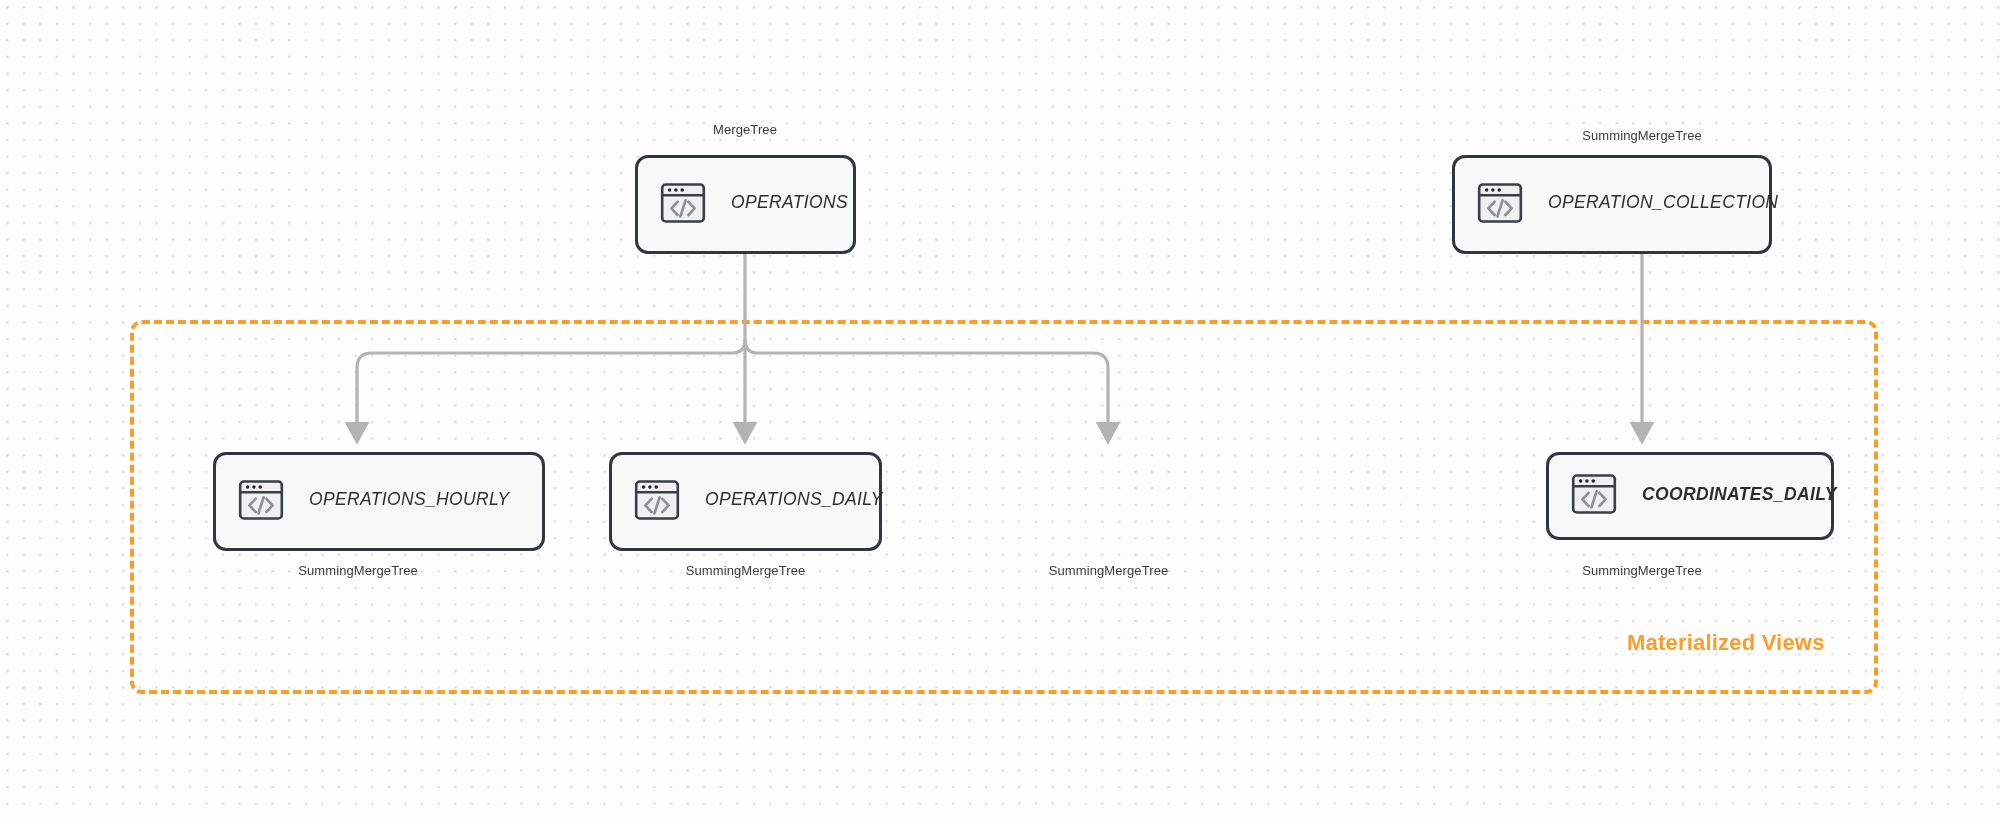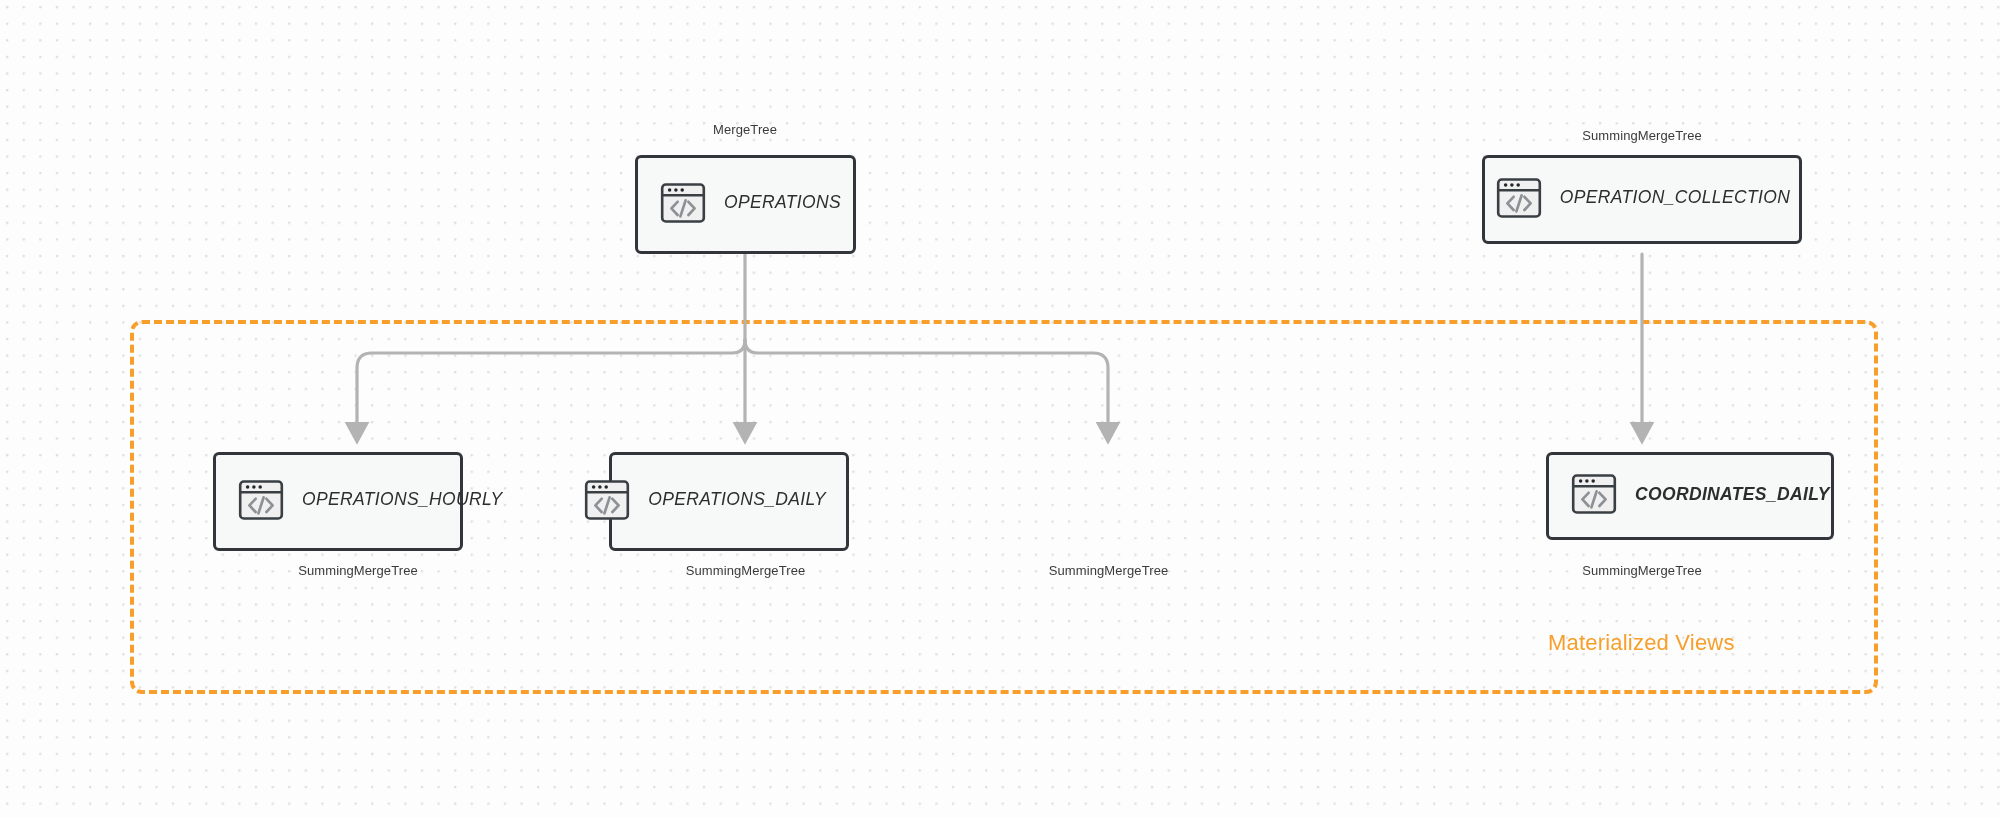--- a/index.html
+++ b/index.html
@@ -48,22 +48,23 @@
   }
 
   
   .node {
     position: absolute;
     box-sizing: border-box;
     display: flex;
     align-items: center;
     background: #f7f8f8;
     border: 3px solid #32363b;
-    border-radius: 6px;
+    border-radius: 13px;
     padding: 0 20px 4px 22px;
+    gap: 7px;
   }
   .node-icon {
     flex: 0 0 auto;
     width: 46px;
     height: 46px;
     margin-right: 18px;
   }
   .node-title {
     font-size: 17.5px;
     font-style: italic;
@@ -82,21 +83,21 @@
     letter-spacing: .1px;
   }
 </style>
 </head>
 <body>
 
 <div id="canvas">
 
   <div class="group-box" style="left:130px; top:320px; width:1748px; height:374px; border-color:#f79f2a;"></div>
 
-  <div class="group-label" style="left:1548px; top:630px; color:#f79f2a;">Materialized Views</div>
+  <div class="group-label" style="left:1627px; top:630px; color:#f79f2a;font-weight:bold;">Materialized Views</div>
 
   <svg id="wires" viewBox="0 0 2000 818" xmlns="http://www.w3.org/2000/svg">
     <defs>
       <marker id="arrow" markerWidth="9" markerHeight="9" refX="3.2" refY="4.5" orient="auto" markerUnits="strokeWidth">
         <path d="M0,0.6 L7.2,4.5 L0,8.4 z" fill="#b3b3b3"></path>
       </marker>
     </defs>
 
     <path d="M745,254 L745,340" fill="none" stroke="#b3b3b3" stroke-width="3.2" stroke-linecap="round"></path>
 
@@ -122,54 +123,54 @@
         <circle cx="15.9" cy="9.9" r="1.75" fill="#23272b"></circle>
         <circle cx="22.2" cy="9.9" r="1.75" fill="#23272b"></circle>
         <path d="M17.6,21.8 L11.4,28.4 L17.6,35.0" fill="none" stroke="#8d9196" stroke-width="2.7" stroke-linecap="round" stroke-linejoin="round"></path>
         <path d="M28.4,21.8 L34.6,28.4 L28.4,35.0" fill="none" stroke="#8d9196" stroke-width="2.7" stroke-linecap="round" stroke-linejoin="round"></path>
         <path d="M25.6,20.4 L20.4,36.4" fill="none" stroke="#8d9196" stroke-width="2.7" stroke-linecap="round"></path>
       </svg>
     </span>
     <span class="node-title">OPERATIONS</span>
   </div>
 
-  <div class="node" style="left:1482px; top:155px; width:320px; height:89px;justify-content:center;">
+  <div class="node" style="left:1452px; top:155px; width:320px; height:99px;">
     <span class="node-icon">
       <svg viewBox="0 0 46 46" xmlns="http://www.w3.org/2000/svg">
         <rect x="2.2" y="4.5" width="41.6" height="37" rx="3.6" fill="#f0f0f0" stroke="#3a3f44" stroke-width="2.6"></rect>
         <path d="M2.2,15.2 H43.8" stroke="#3a3f44" stroke-width="2.6"></path>
         <circle cx="9.6" cy="9.9" r="1.75" fill="#23272b"></circle>
         <circle cx="15.9" cy="9.9" r="1.75" fill="#23272b"></circle>
         <circle cx="22.2" cy="9.9" r="1.75" fill="#23272b"></circle>
         <path d="M17.6,21.8 L11.4,28.4 L17.6,35.0" fill="none" stroke="#8d9196" stroke-width="2.7" stroke-linecap="round" stroke-linejoin="round"></path>
         <path d="M28.4,21.8 L34.6,28.4 L28.4,35.0" fill="none" stroke="#8d9196" stroke-width="2.7" stroke-linecap="round" stroke-linejoin="round"></path>
         <path d="M25.6,20.4 L20.4,36.4" fill="none" stroke="#8d9196" stroke-width="2.7" stroke-linecap="round"></path>
       </svg>
     </span>
     <span class="node-title">OPERATION_COLLECTION</span>
   </div>
 
-  <div class="node" style="left:213px; top:452px; width:250px; height:99px;">
+  <div class="node" style="left:213px; top:452px; width:332px; height:99px;">
     <span class="node-icon">
       <svg viewBox="0 0 46 46" xmlns="http://www.w3.org/2000/svg">
         <rect x="2.2" y="4.5" width="41.6" height="37" rx="3.6" fill="#f0f0f0" stroke="#3a3f44" stroke-width="2.6"></rect>
         <path d="M2.2,15.2 H43.8" stroke="#3a3f44" stroke-width="2.6"></path>
         <circle cx="9.6" cy="9.9" r="1.75" fill="#23272b"></circle>
         <circle cx="15.9" cy="9.9" r="1.75" fill="#23272b"></circle>
         <circle cx="22.2" cy="9.9" r="1.75" fill="#23272b"></circle>
         <path d="M17.6,21.8 L11.4,28.4 L17.6,35.0" fill="none" stroke="#8d9196" stroke-width="2.7" stroke-linecap="round" stroke-linejoin="round"></path>
         <path d="M28.4,21.8 L34.6,28.4 L28.4,35.0" fill="none" stroke="#8d9196" stroke-width="2.7" stroke-linecap="round" stroke-linejoin="round"></path>
         <path d="M25.6,20.4 L20.4,36.4" fill="none" stroke="#8d9196" stroke-width="2.7" stroke-linecap="round"></path>
       </svg>
     </span>
     <span class="node-title">OPERATIONS_HOURLY</span>
   </div>
   <div class="caption" style="left:213px; top:563px; width:290px;">SummingMergeTree</div>
 
-  <div class="node" style="left:609px; top:452px; width:240px; height:99px;justify-content:flex-end;">
+  <div class="node" style="left:609px; top:452px; width:273px; height:99px;">
     <span class="node-icon">
       <svg viewBox="0 0 46 46" xmlns="http://www.w3.org/2000/svg">
         <rect x="2.2" y="4.5" width="41.6" height="37" rx="3.6" fill="#f0f0f0" stroke="#3a3f44" stroke-width="2.6"></rect>
         <path d="M2.2,15.2 H43.8" stroke="#3a3f44" stroke-width="2.6"></path>
         <circle cx="9.6" cy="9.9" r="1.75" fill="#23272b"></circle>
         <circle cx="15.9" cy="9.9" r="1.75" fill="#23272b"></circle>
         <circle cx="22.2" cy="9.9" r="1.75" fill="#23272b"></circle>
         <path d="M17.6,21.8 L11.4,28.4 L17.6,35.0" fill="none" stroke="#8d9196" stroke-width="2.7" stroke-linecap="round" stroke-linejoin="round"></path>
         <path d="M28.4,21.8 L34.6,28.4 L28.4,35.0" fill="none" stroke="#8d9196" stroke-width="2.7" stroke-linecap="round" stroke-linejoin="round"></path>
         <path d="M25.6,20.4 L20.4,36.4" fill="none" stroke="#8d9196" stroke-width="2.7" stroke-linecap="round"></path>

